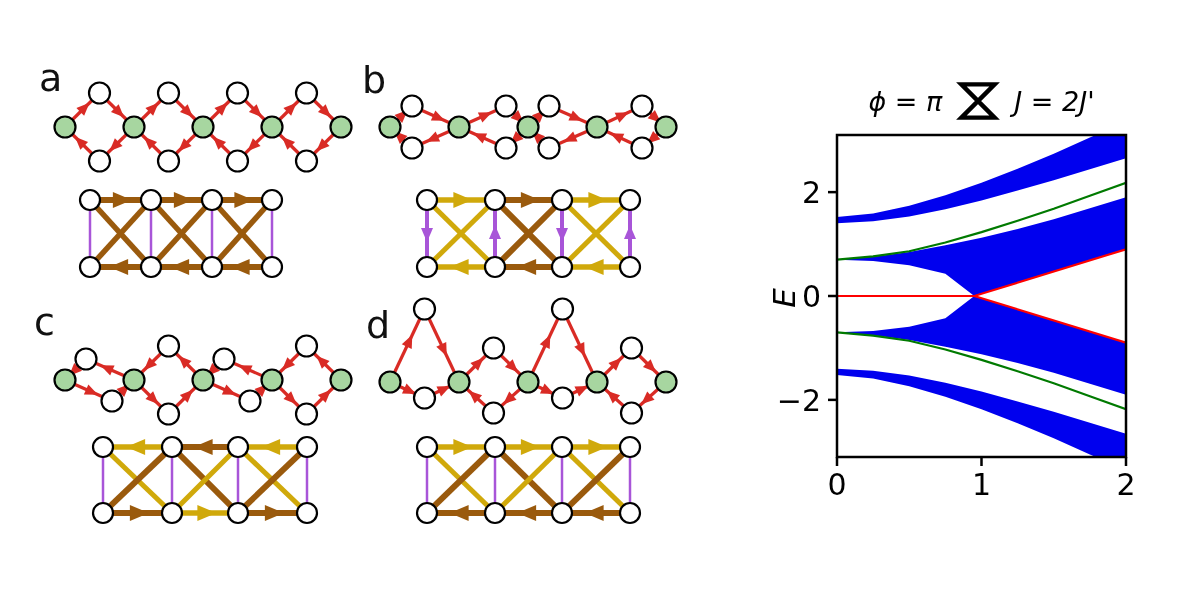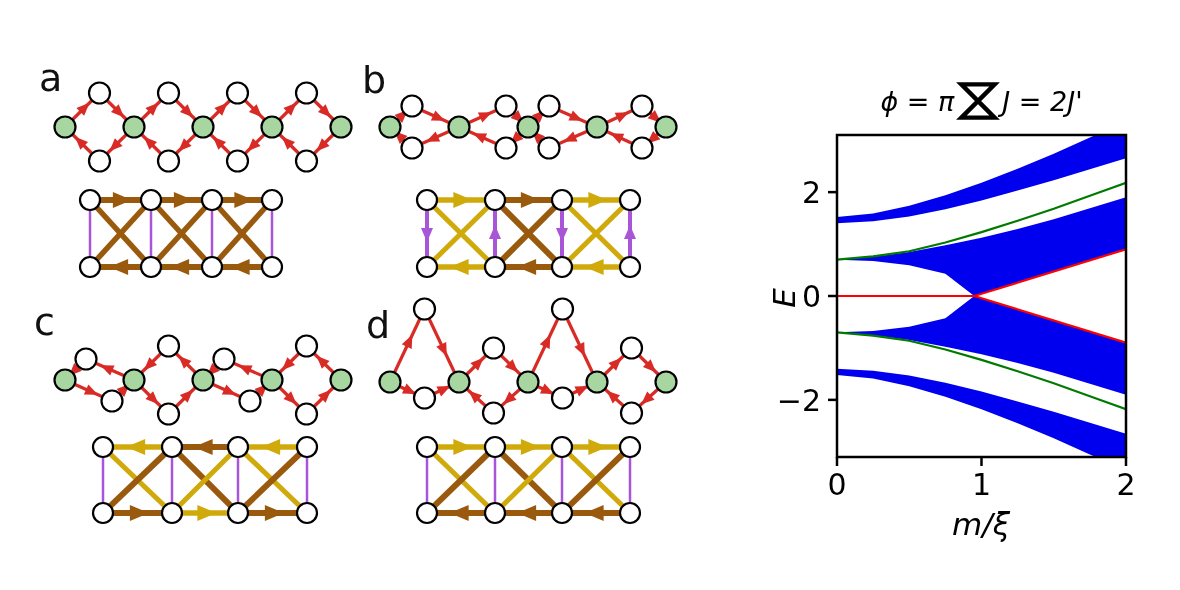--- a/index.html
+++ b/index.html
@@ -1,21 +1,21 @@
 <!DOCTYPE html>
 <html><head>
 <meta charset="utf-8">
 <style>
   html,body{margin:0;padding:0;background:#fff;}
   .fig{position:relative;width:1180px;height:590px;background:#ffffff;overflow:hidden;
        font-family:"DejaVu Sans",sans-serif;color:#000;}
   .fig svg.main{position:absolute;left:0;top:0;}
   .plabel{position:absolute;font-size:38px;line-height:1;color:#111;}
   .title-row{position:absolute;left:830px;top:80px;width:303px;display:flex;
-             align-items:center;justify-content:center;gap:1px;font-size:27px;}
+             align-items:center;justify-content:center;gap:13px;font-size:27px;}
   .it{font-style:italic;}
   .bowtie{width:46px;height:42px;flex:0 0 auto;}
   .bowtie path{fill:none;stroke:#000;stroke-width:5;stroke-linejoin:miter;}
   .ylab{position:absolute;left:774px;top:280px;font-size:31px;transform:rotate(-90deg);}
   .xlab{position:absolute;left:901px;top:506px;width:160px;text-align:center;font-size:31px;}
 </style>
 </head>
 <body>
 
 <div class="fig">
@@ -387,14 +387,13 @@
 
   <div class="title-row">
     <span class="it">ϕ = π</span>
     <svg class="bowtie" viewBox="-26 -24 52 48">
       <path d="M -19 -19 L 19 -19 L -19 19 L 19 19 Z"></path>
     </svg>
     <span class="it">J = 2J'</span>
   </div>
 
   <div class="ylab it">E</div>
-  <div class="xlab it">m/ξ</div>
 </div>
 
 </body></html>

